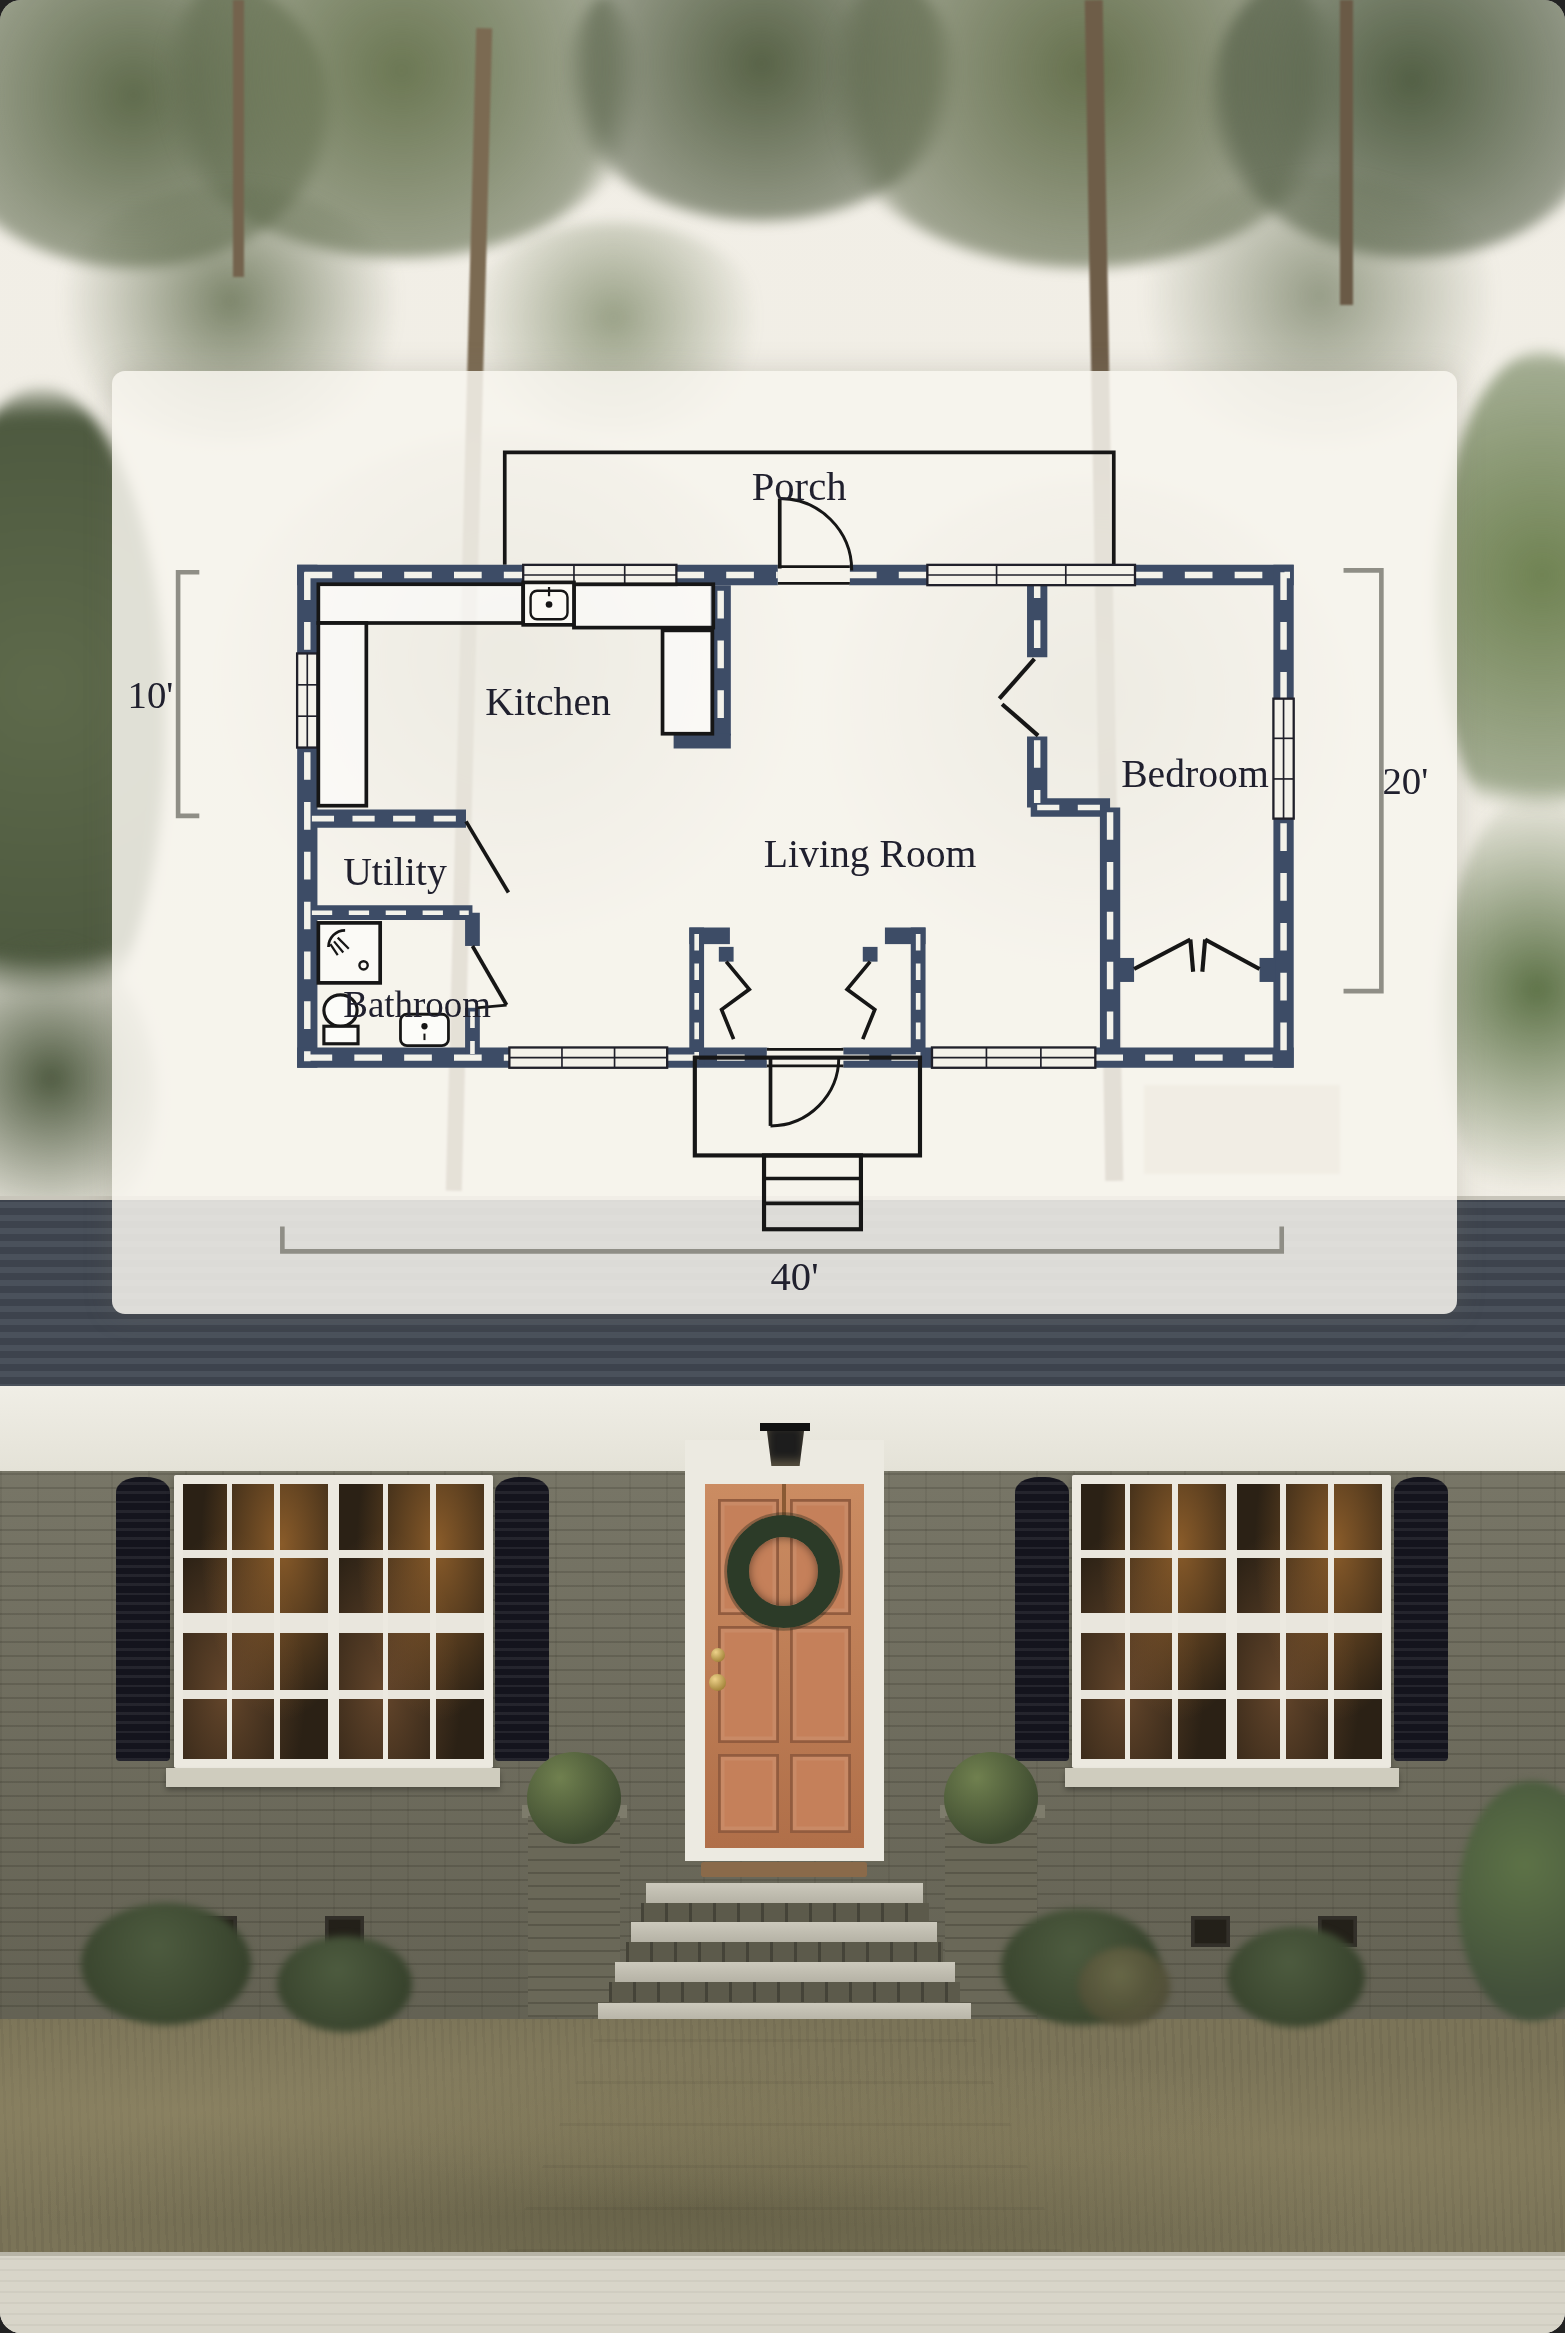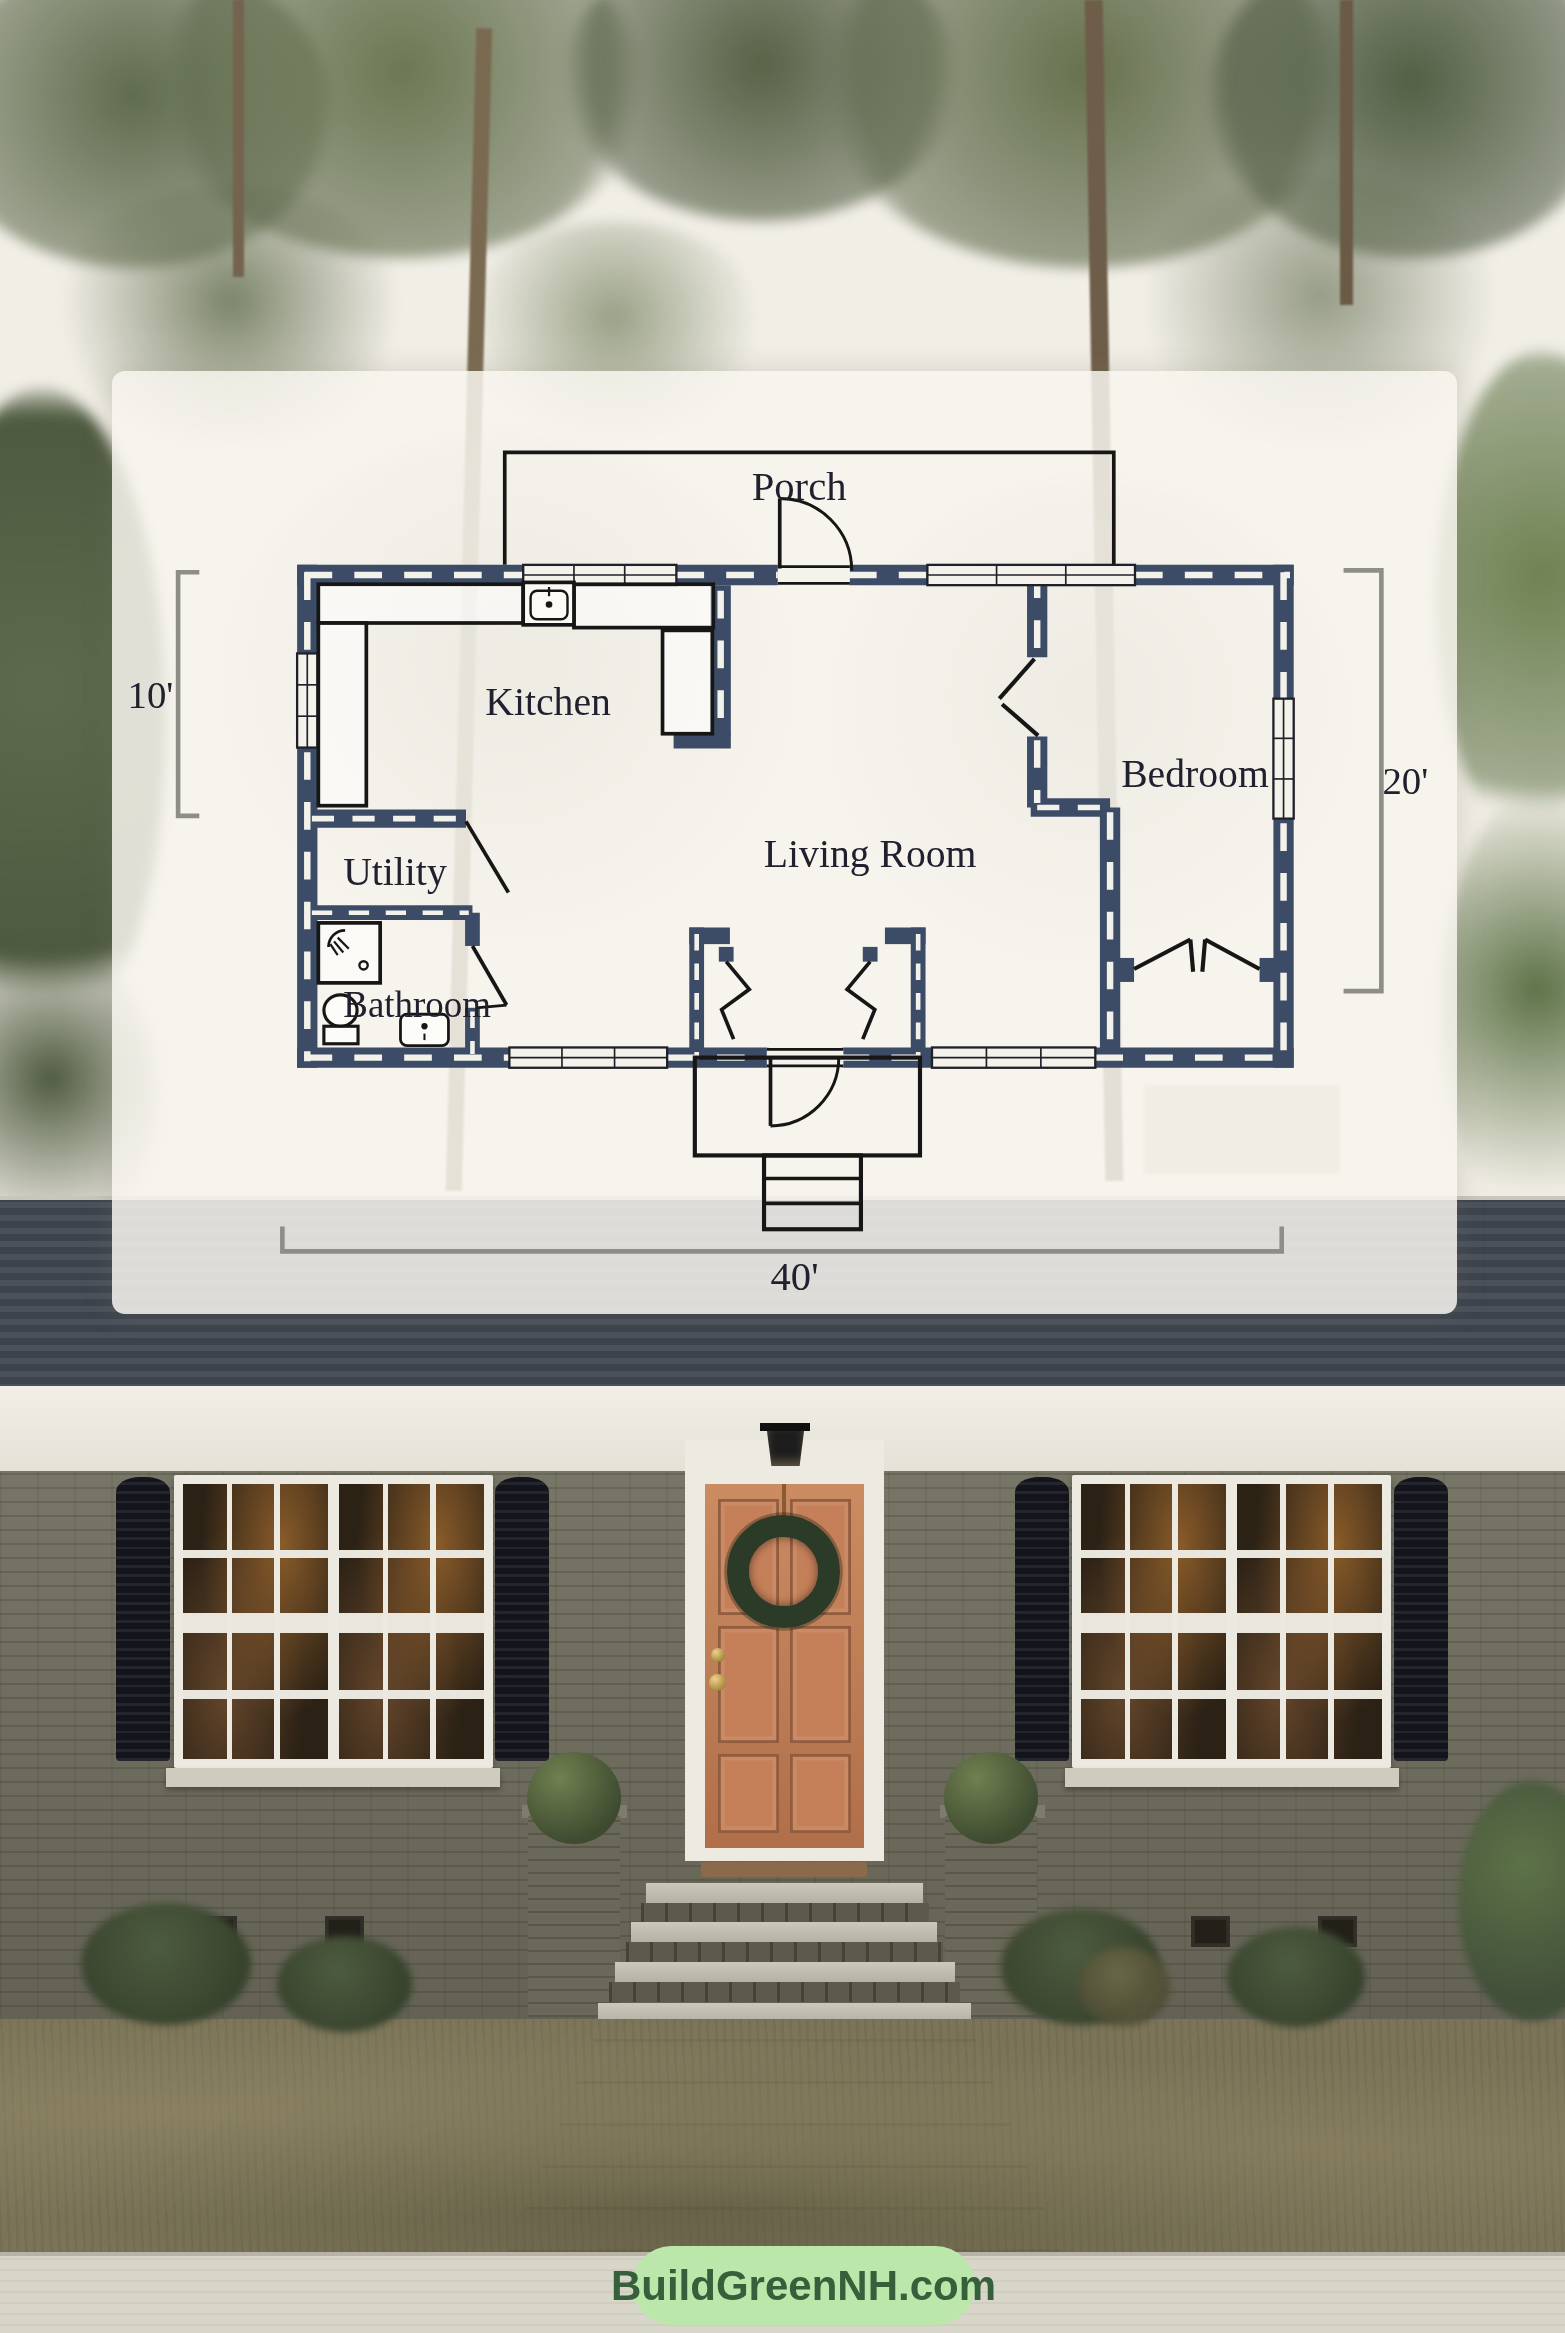--- a/index.html
+++ b/index.html
@@ -1,17 +1,17 @@
 <!DOCTYPE html>
 <html style="font-size:14.8px"><head>
 <meta charset="utf-8">
 <style>
   html,body{margin:0;padding:0;background:#222;}
   #stage{position:relative;width:1565px;height:2333px;overflow:hidden;
-         background:linear-gradient(#f2efe7,#efece3 55%,#ece9df);font-family:"Liberation Serif",serif;}
+         background:linear-gradient(#f2efe7,#efece3 55%,#ece9df);font-family:"Liberation Serif",serif;border-radius:21px;}
   .abs{position:absolute;}
   .blob{position:absolute;border-radius:50%;filter:blur(6.5px);}
   .trunk{position:absolute;filter:blur(0.9px);}
   
   .roof{position:absolute;left:0;width:1565px;top:1196px;height:190px;
         background:repeating-linear-gradient(0deg,#4a515b 0 6.5px,#3d434d 6.5px 13px);
         border-top:4.6px solid #c9c6bb;}
   .fascia{position:absolute;left:0;width:1565px;top:1386px;height:85px;
         background:linear-gradient(#f0eee6,#e4e2d7);border-bottom:3.7px solid #b9b6a8;}
   .brickwall{position:absolute;left:0;width:1565px;top:1471px;height:550px;
@@ -349,17 +349,14 @@
     <text x="594" y="775" font-size="43" text-anchor="middle">Kitchen</text>
     <text x="428" y="959" font-size="43" text-anchor="middle">Utility</text>
     <text x="452" y="1102" font-size="40" text-anchor="middle">Bathroom</text>
     <text x="943" y="939" font-size="43" text-anchor="middle">Living Room</text>
     <text x="1295" y="853" font-size="43" text-anchor="middle">Bedroom</text>
     <text x="163" y="767" font-size="42" text-anchor="middle">10'</text>
     <text x="1523" y="860" font-size="42" text-anchor="middle">20'</text>
     <text x="861" y="1398" font-size="44" text-anchor="middle">40'</text>
   </svg>
 
-  <div class="pill">
-    <span>BuildGreenNH.com</span>
-  </div>
 </div>
 
 
 </body></html>

